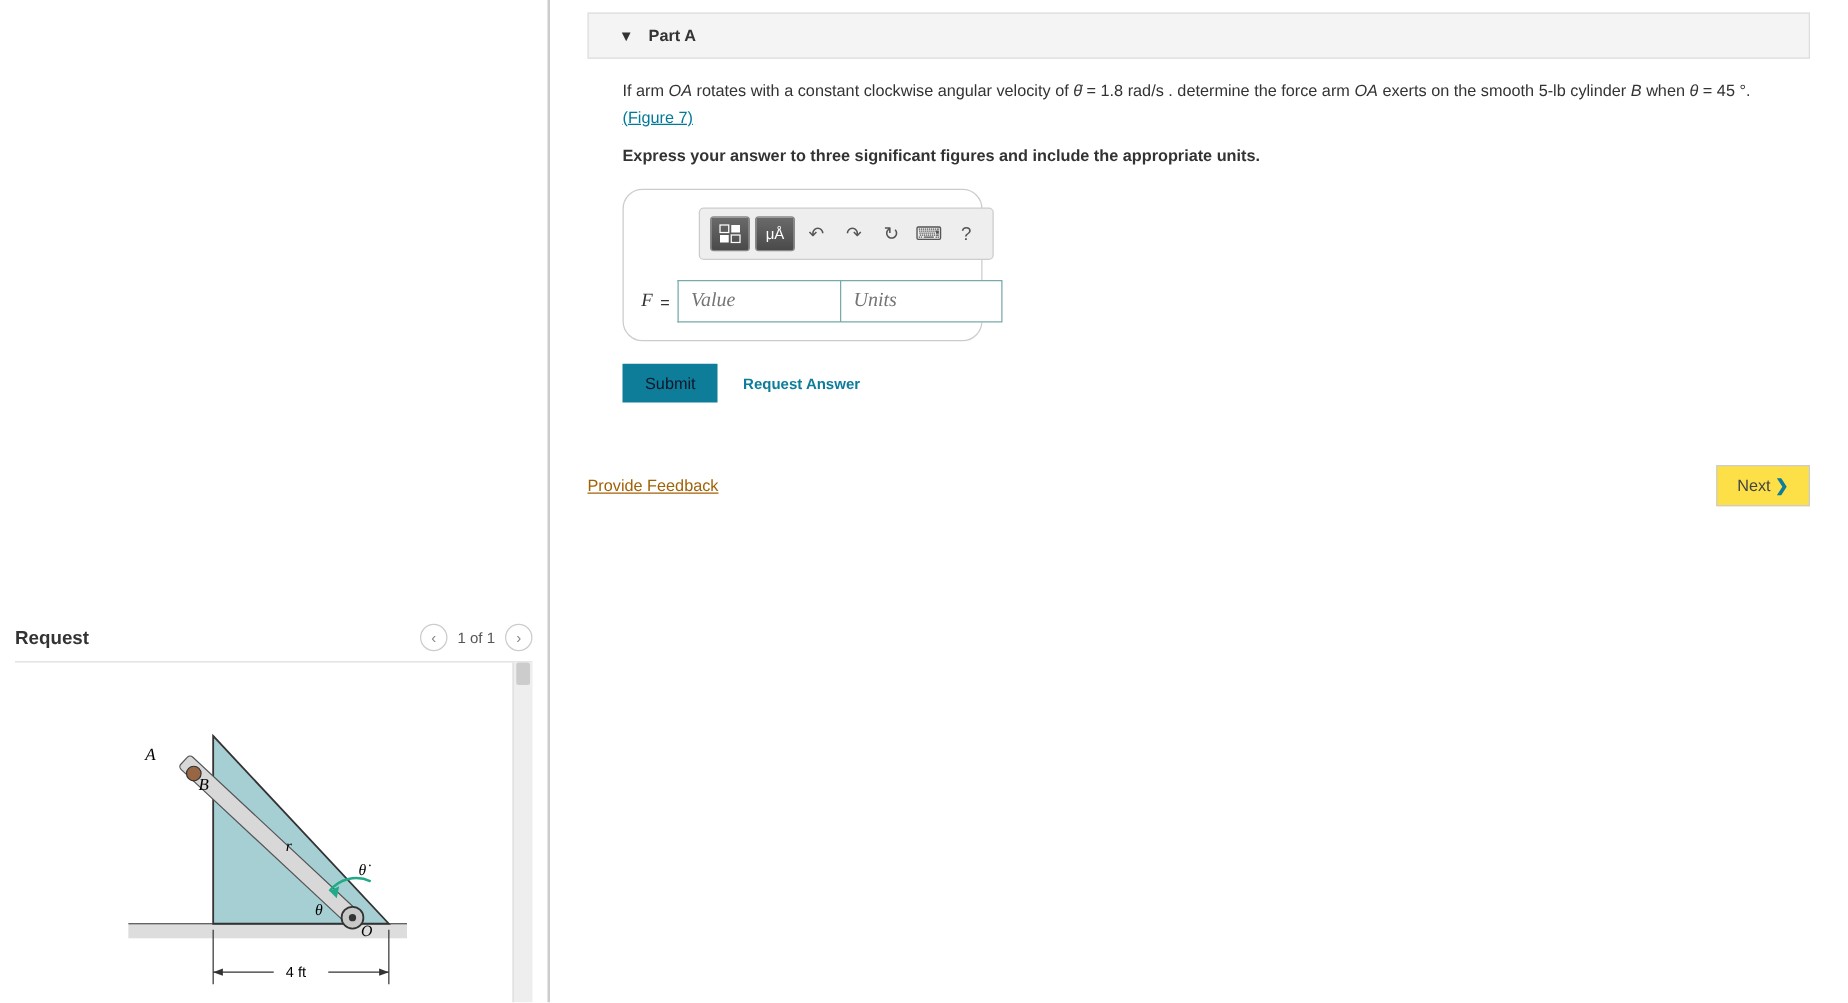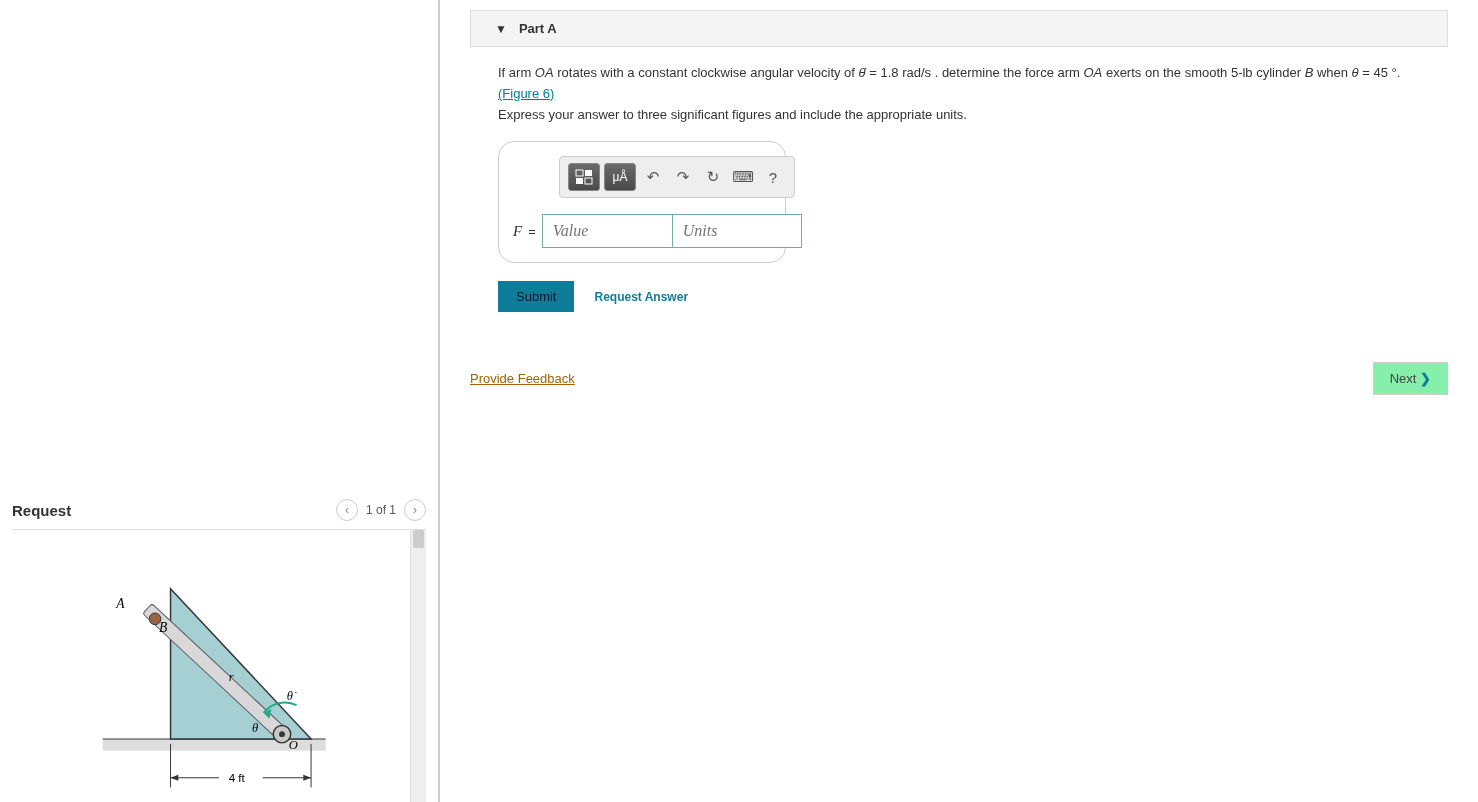--- a/index.html
+++ b/index.html
@@ -10,21 +10,21 @@
   
   
   .part-header { background: #f4f4f4; border: 1px solid #ddd; padding: 10px 24px; margin: 10px 30px 0 30px; display: flex; align-items: center; }
   .part-header .caret { margin-right: 12px; font-size: 12px; }
   .part-header .title { font-weight: bold; font-size: 13px; }
   
   
   .problem { padding: 16px 30px 0 58px; font-size: 13px; line-height: 1.6; }
   .problem .italic { font-style: italic; font-family: Liberation Sans, sans-serif; }
   .problem .figlink { color: #007a99; text-decoration: underline; cursor: pointer; }
-  .instruction { font-weight: normal; }
+  .instruction { font-weight: bold; margin-top: 10px; }
   
   
   .answer-box { border: 1px solid #ccc; border-radius: 16px; padding: 14px 14px; margin: 16px 0 0 58px; width: 288px; background:#fff; }
   .toolbar { background:#eee; border:1px solid #ccc; border-radius:4px; padding:6px 8px; display:flex; align-items:center; gap:4px; width:fit-content; margin-left:46px; }
   .tool-btn { width:32px; height:28px; border:1px solid #888; border-radius:3px; background: linear-gradient(#6a6a6a,#4a4a4a); color:#fff; font-size:12px; display:flex; align-items:center; justify-content:center; cursor:pointer; }
   .tool-flat { width:26px; height:26px; background:transparent; border:none; color:#555; font-size:15px; display:flex; align-items:center; justify-content:center; cursor:pointer; }
   .input-row { display:flex; align-items:center; margin-top:16px; gap:6px; }
   .input-row .var { font-style: italic; font-family: 'Times New Roman', serif; font-size:15px; }
   .field-wrap { display:flex; }
   .field { border:1px solid #7aa; height:34px; font-size:16px; padding:0 10px; font-style: italic; font-family:'Times New Roman',serif; color:#999; }
@@ -32,21 +32,21 @@
   .field.units { width:130px; }
   
   
   .submit-row { margin: 18px 0 0 58px; display:flex; align-items:center; gap:20px; }
   .submit-btn { background:#0e7d9a; color:#0f172a; border:none; padding:8px 18px; font-size:13px; cursor:pointer; }
   .req-link { color:#0e7d9a; font-weight:bold; font-size:12px; cursor:pointer; }
   
   
   .feedback-row { display:flex; justify-content:space-between; align-items:center; margin:50px 30px 0 30px; }
   .feedback-link { color:#a16207; text-decoration:underline; font-size:13px; cursor:pointer; }
-  .next-btn { background:#86efac; border:1px solid #ccc; padding:8px 16px; font-size:13px; cursor:pointer; color:#444; }
+  .next-btn { background:#fde047; border:1px solid #ccc; padding:8px 16px; font-size:13px; cursor:pointer; color:#444; }
   .next-btn .chev { color:#0e7d9a; font-weight:bold; }
   
   
   .figure-panel { position:absolute; bottom:0; left:0; right:0; padding:0 12px; }
   .figure-header { display:flex; justify-content:space-between; align-items:center; border-bottom:1px solid #ddd; padding:6px 0 8px 0; }
   .figure-header .ftitle { font-weight:bold; font-size:15px; }
   .fig-nav { display:flex; align-items:center; gap:8px; font-size:12px; color:#555; }
   .nav-btn { width:22px; height:22px; border:1px solid #ccc; border-radius:50%; background:#fff; color:#888; display:flex; align-items:center; justify-content:center; cursor:pointer; font-size:12px; }
   .figure-body { padding:20px 60px 0 60px; position:relative; height:272px; }
   .figure-scroll { position:absolute; right:0; top:0; bottom:0; width:16px; background:#eee; border-left:1px solid #ddd; }
@@ -111,21 +111,21 @@
 
   <div class="right-panel">
     <div class="part-header">
       <span class="caret">▼</span>
       <span class="title">Part A</span>
     </div>
 
     <div class="problem">
       <p>
         <span>If arm </span><span class="italic">OA</span><span> rotates with a constant clockwise angular velocity of </span><span class="italic">θ̇</span><span> = 1.8 rad/s</span><span> . determine the force arm </span><span class="italic">OA</span><span> exerts on the smooth 5-lb cylinder </span><span class="italic">B</span><span> when </span><span class="italic">θ</span><span> = 45 °.</span><br>
-        <span class="figlink">(Figure 6)</span>
+        <span class="figlink">(Figure 7)</span>
       </p>
       <p class="instruction">Express your answer to three significant figures and include the appropriate units.</p>
     </div>
 
     <div class="answer-box">
       <div class="toolbar">
         <button class="tool-btn">
           <svg width="18" height="16" viewBox="0 0 18 16">
             <rect x="1" y="1" width="7" height="6" fill="none" stroke="#fff" stroke-width="1"></rect>
             <rect x="10" y="1" width="7" height="6" fill="#fff"></rect>

